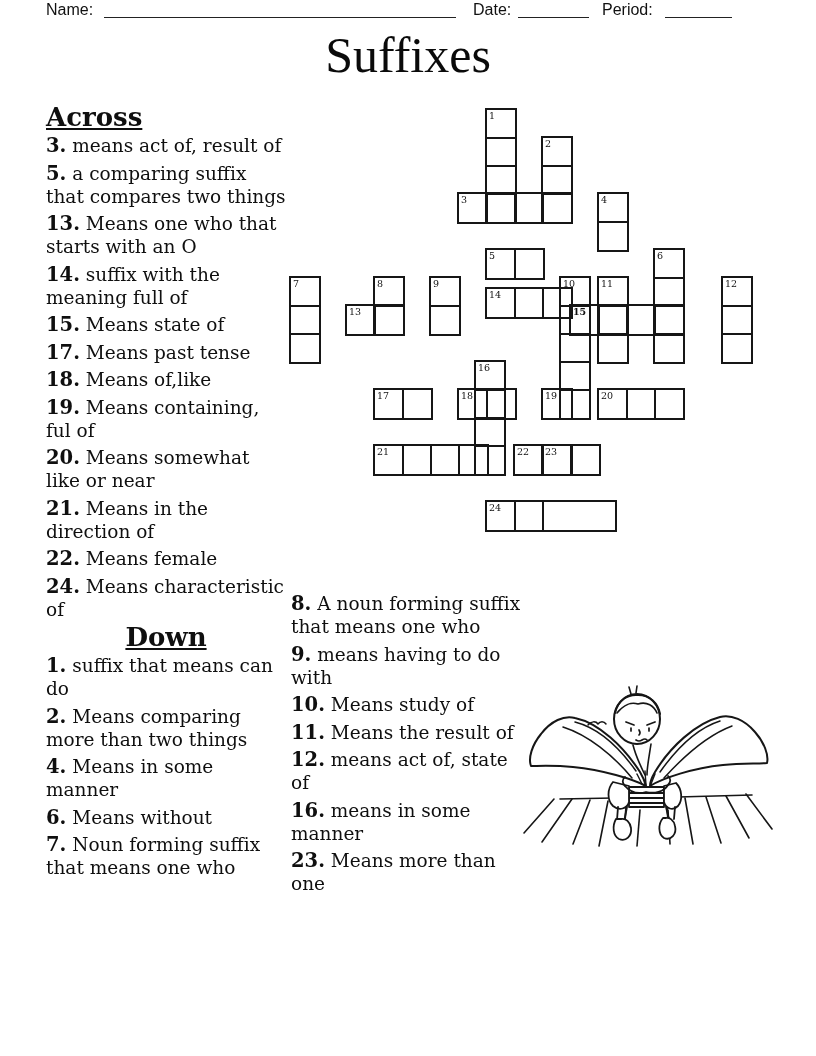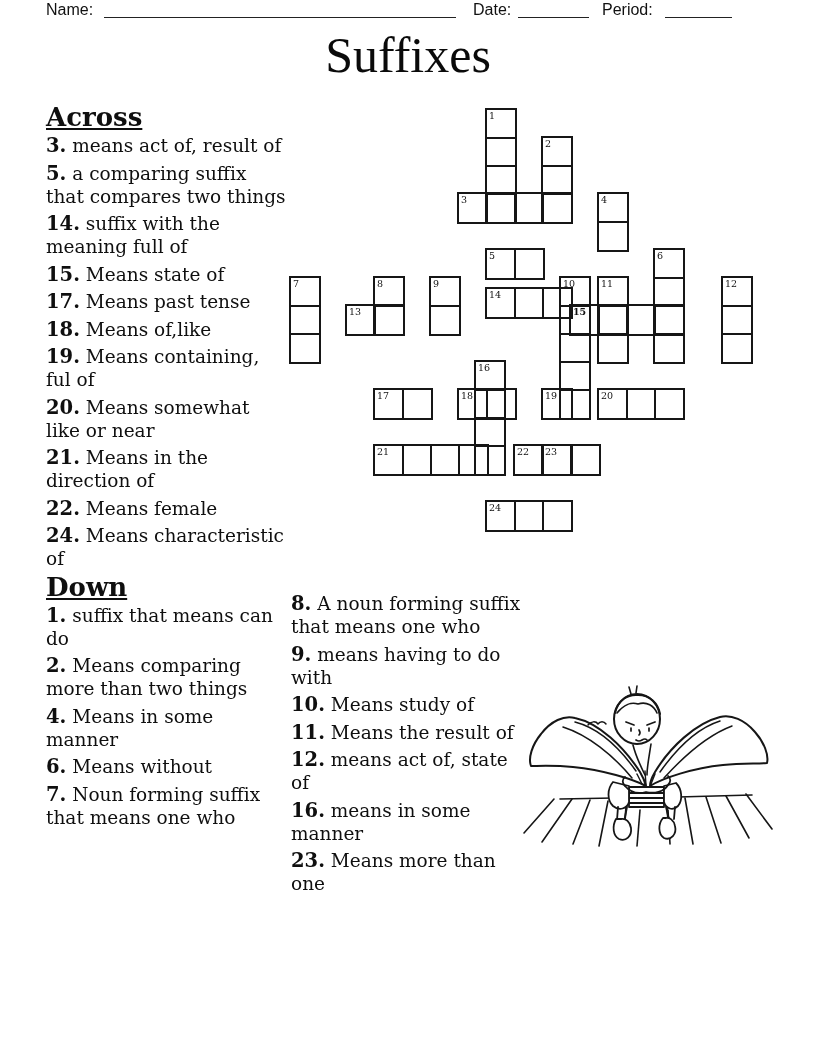--- a/index.html
+++ b/index.html
@@ -15,21 +15,21 @@
   .title{position:absolute;top:28px;left:0;width:100%;text-align:center;
          font-family:"Liberation Serif", serif;font-size:50px;line-height:1.1;
          color:#0a0a0a;letter-spacing:0;}
 
   
   .cluecol{position:absolute;font-size:18.5px;line-height:23px;color:#0f0f0f;}
   #col1{left:46px;top:105px;width:240px;}
   #col2{left:291px;top:592px;width:232px;}
   .cluecol h2{font-size:26px;line-height:25px;margin:0 0 4px 0;font-weight:bold;
               text-decoration:underline;}
-  #down-heading-wrap{margin-top:2px;}
+  #down-heading-wrap{margin-top:2px;text-align:center;}
   .clue{margin:0 0 4.5px 0;}
   .clue b{font-size:19.5px;}
 
   
   #grid{position:absolute;left:0;top:0;width:816px;height:620px;}
   .word{position:absolute;border:2px solid #161616;box-sizing:content-box;}
   .divider{position:absolute;background:#161616;}
   .cellnum{position:absolute;left:2px;top:0px;font-size:9.5px;line-height:11px;
            font-family:"DejaVu Serif", serif;color:#111;}
 
@@ -156,32 +156,33 @@
         <span class="cellnum">21</span>
       </div>
       <div class="word" style="left: 513px; top: 444px; width: 84px; height: 28px;">
         <div class="divider" style="left: 27px; top: 0px; width: 2px; height: 100%;"></div>
         <div class="divider" style="left: 55px; top: 0px; width: 2px; height: 100%;"></div>
         <span class="cellnum">22</span>
       </div>
       <div class="word" style="left: 541px; top: 444px; width: 28px; height: 28px;">
         <span class="cellnum">23</span>
       </div>
-      <div class="word" style="left: 485px; top: 500px; width: 84px; height: 28px;">
+      <div class="word" style="left: 485px; top: 500px; width: 84px; height: 28px; padding-left: 44px;">
         <div class="divider" style="left: 27px; top: 0px; width: 2px; height: 100%;"></div>
         <div class="divider" style="left: 55px; top: 0px; width: 2px; height: 100%;"></div>
         <span class="cellnum">24</span>
       </div>
     </div>
 
   <div class="cluecol" id="col1">
     <h2>Across</h2>
     <div>
         <p class="clue"><b>3.</b> means act of, result of</p>
         <p class="clue"><b>5.</b> a comparing suffix that compares two things</p>
+        <p class="clue"><b>13.</b> Means one who that starts with an O</p>
         <p class="clue"><b>14.</b> suffix with the meaning full of</p>
         <p class="clue"><b>15.</b> Means state of</p>
         <p class="clue"><b>17.</b> Means past tense</p>
         <p class="clue"><b>18.</b> Means of,like</p>
         <p class="clue"><b>19.</b> Means containing, ful of</p>
         <p class="clue"><b>20.</b> Means somewhat like or near</p>
         <p class="clue"><b>21.</b> Means in the direction of</p>
         <p class="clue"><b>22.</b> Means female</p>
         <p class="clue"><b>24.</b> Means characteristic of</p>
       </div>

